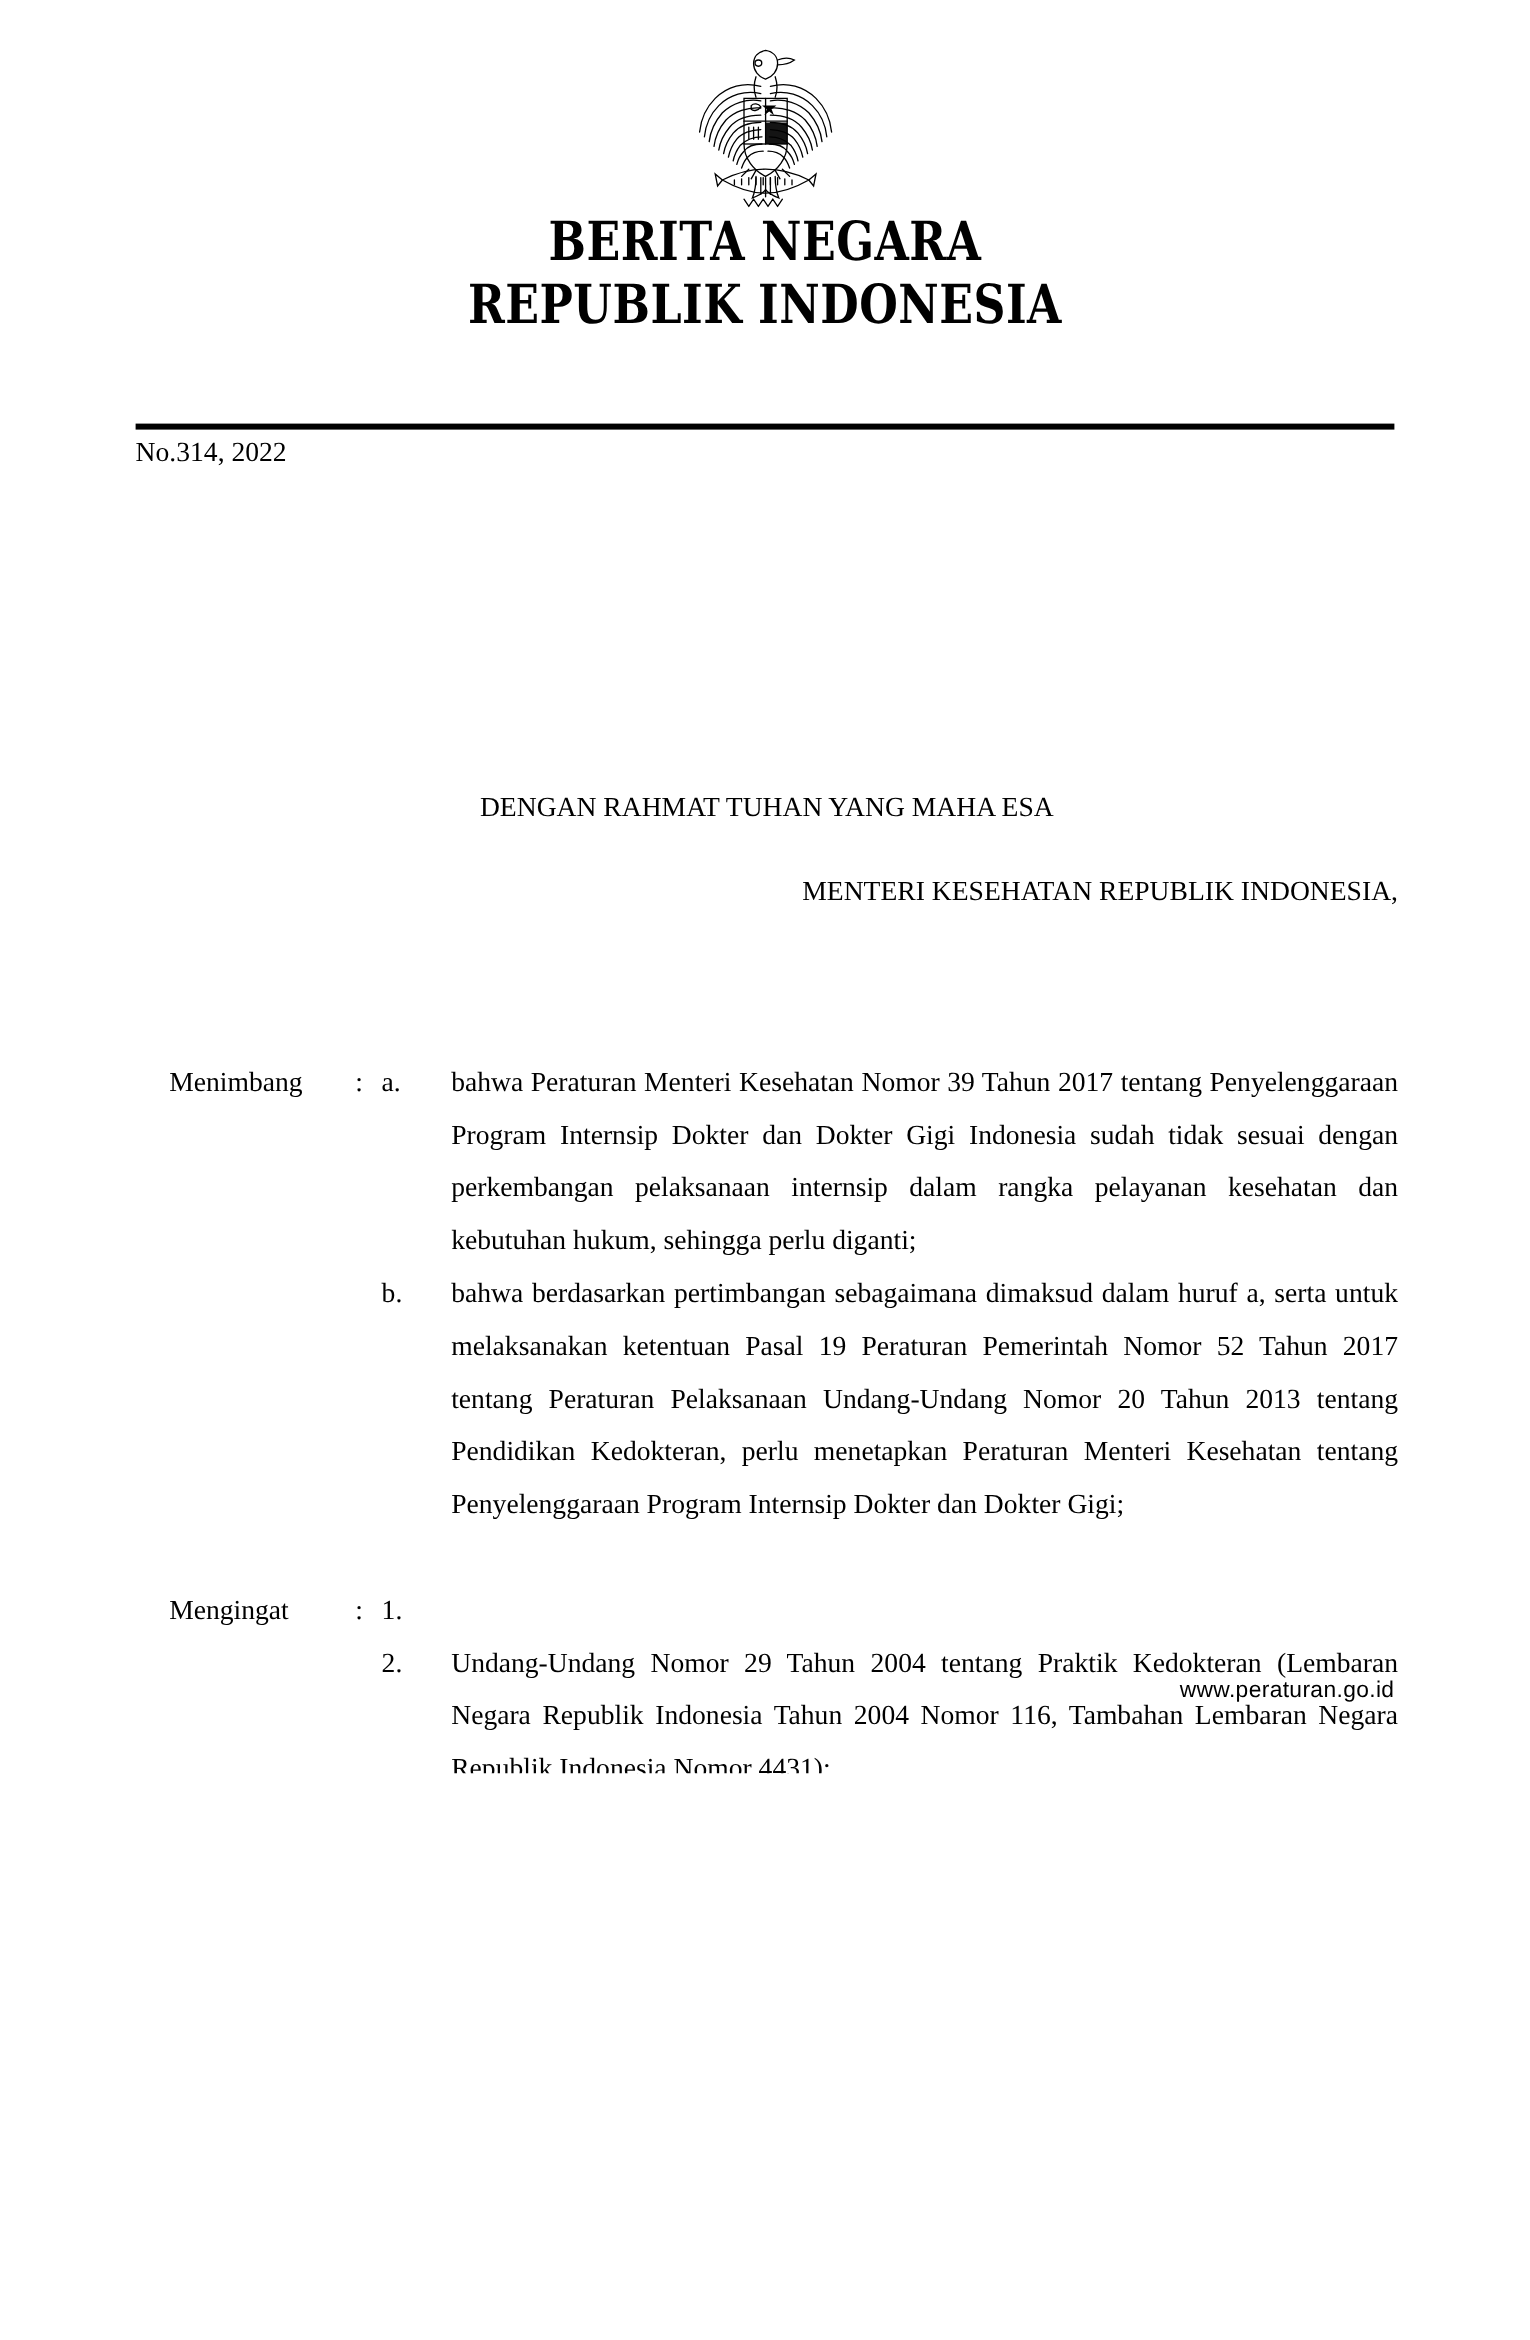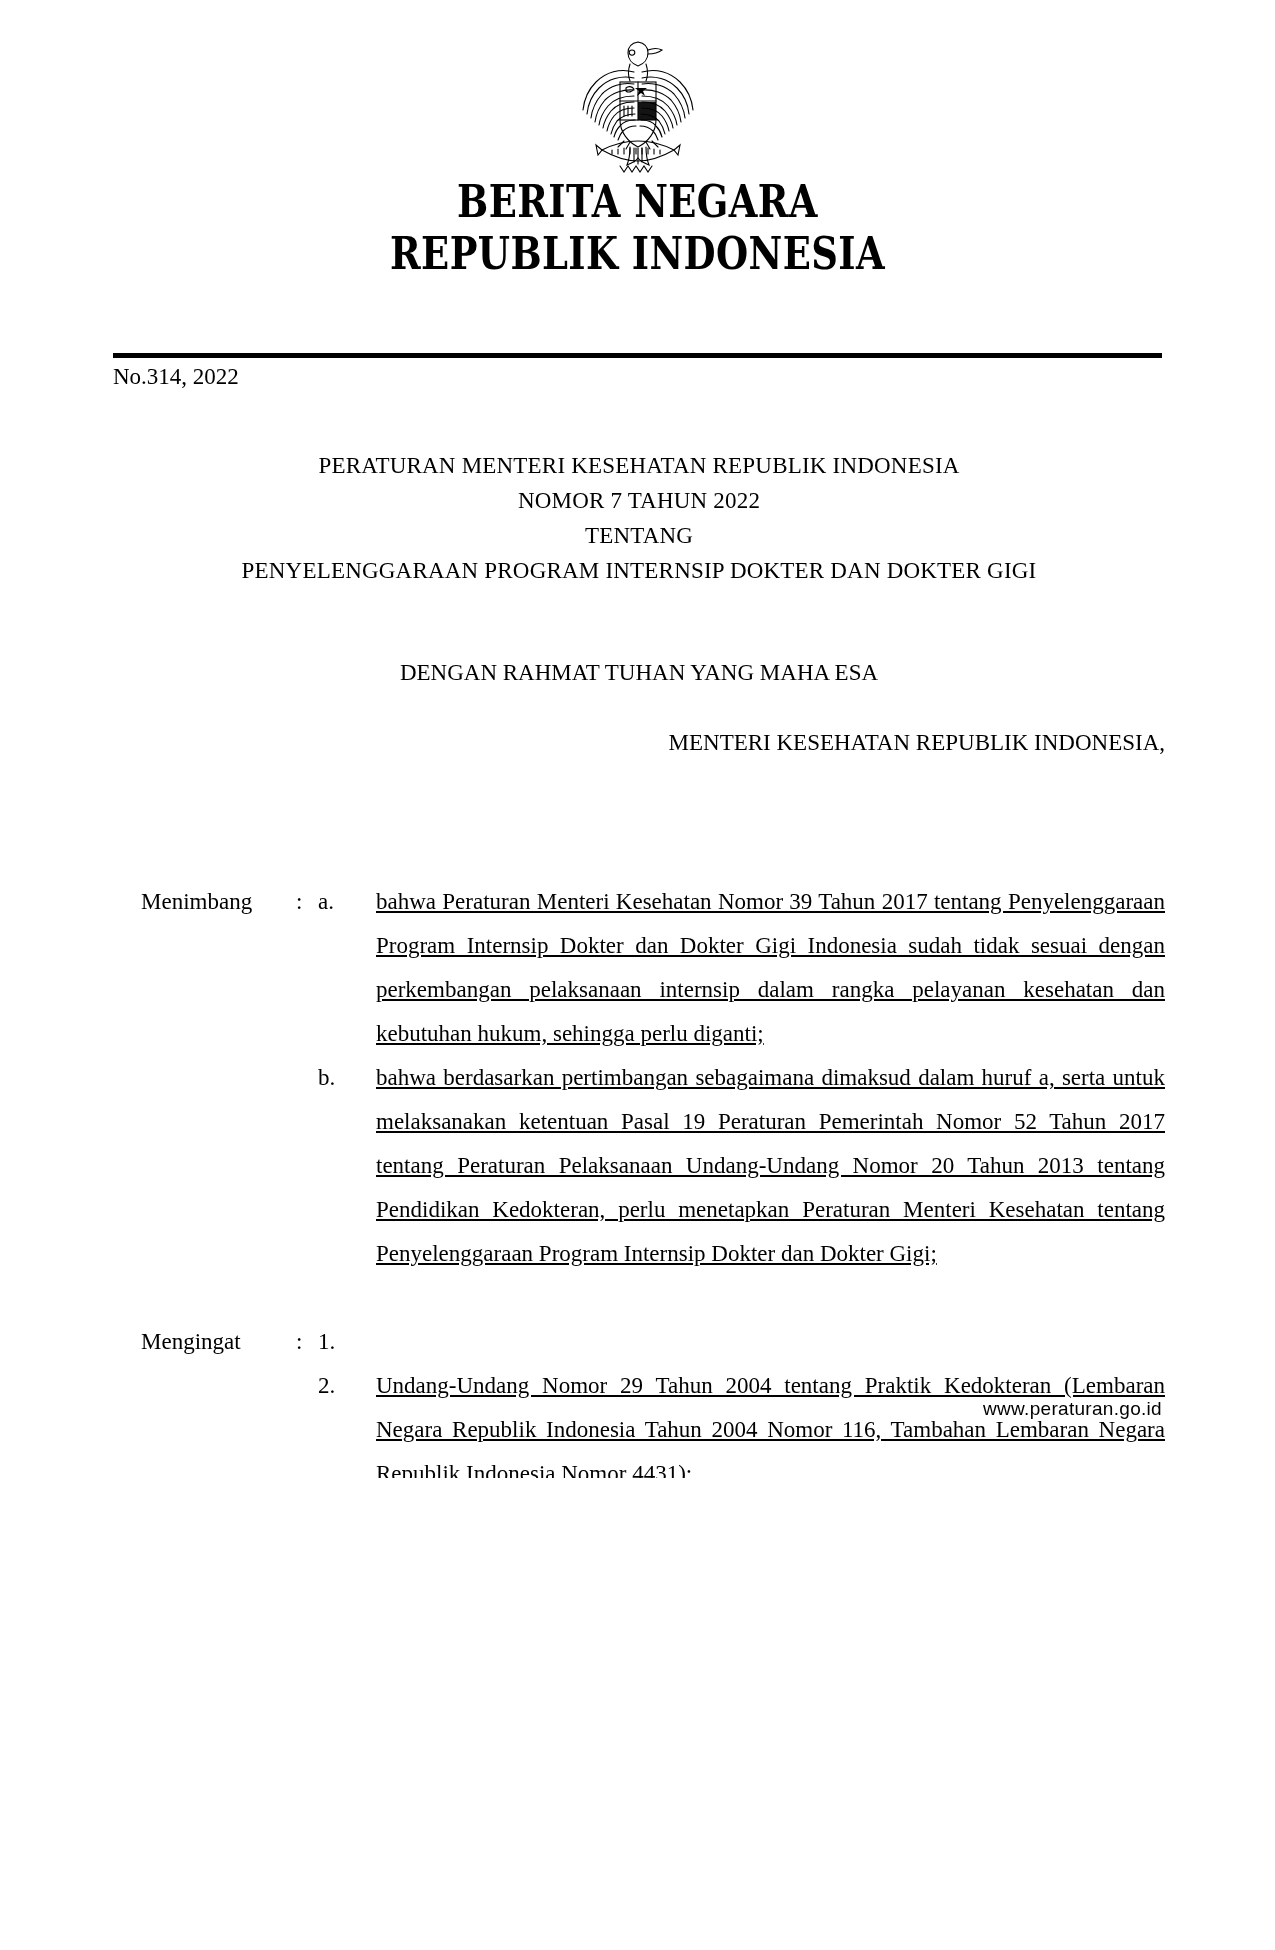--- a/index.html
+++ b/index.html
@@ -162,21 +162,20 @@
     font-size: 23px;
     line-height: 44px;
   }
   .clause-text {
     flex: 1 1 auto;
     font-size: 23px;
     line-height: 44px;
     text-align: justify;
     text-align-last: left;
     hyphens: none;
-    text-decoration: underline;
   }
   .section-gap { height: 44px; }
 
   
   .footer-watermark {
     position: absolute;
     right: 113px;
     bottom: 58px;
     font-family: "Liberation Sans", sans-serif;
     font-size: 19px;
@@ -250,26 +249,20 @@
     <div class="masthead-line1">BERITA NEGARA</div>
     <div class="masthead-line2">REPUBLIK INDONESIA</div>
   </div>
 
   <div class="hrule"></div>
 
   <div class="gazette-row">
     <div class="gazette-number">No.314, 2022</div>
   </div>
 
-  <div class="title-block">
-    <span class="t-line">PERATURAN MENTERI KESEHATAN REPUBLIK INDONESIA</span>
-    <span class="t-line">NOMOR 7 TAHUN 2022</span>
-    <span class="t-line">TENTANG</span>
-    <span class="t-line">PENYELENGGARAAN PROGRAM INTERNSIP DOKTER DAN DOKTER GIGI</span>
-  </div>
 
   <div class="invocation">DENGAN RAHMAT TUHAN YANG MAHA ESA</div>
   <div class="ministry">MENTERI KESEHATAN REPUBLIK INDONESIA,</div>
 
   <div class="clauses">
 
     <div class="clause-group">
       <div class="clause-row">
         <div class="clause-label">Menimbang</div>
         <div class="clause-colon">:</div>

